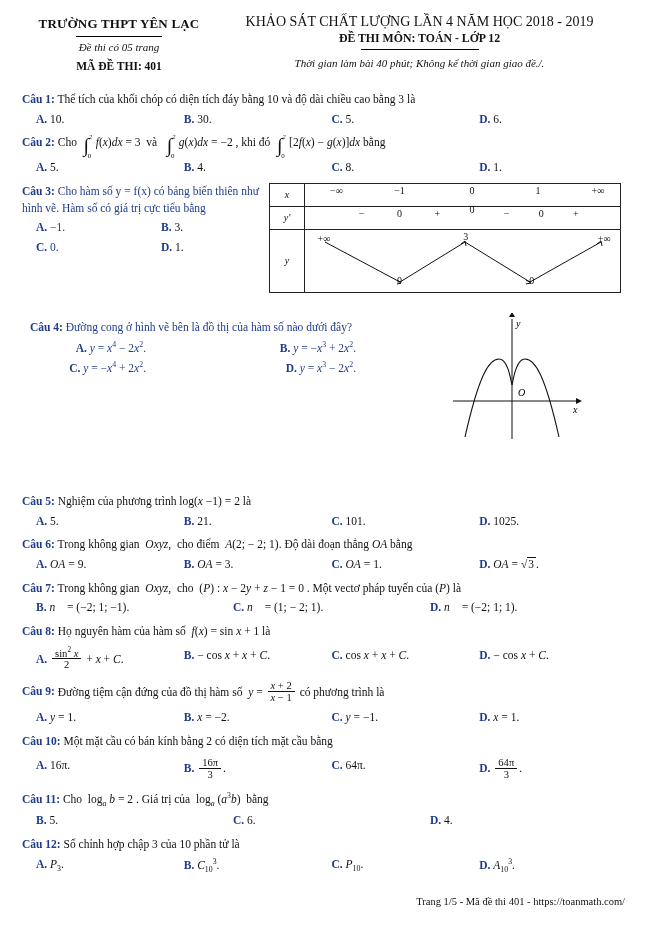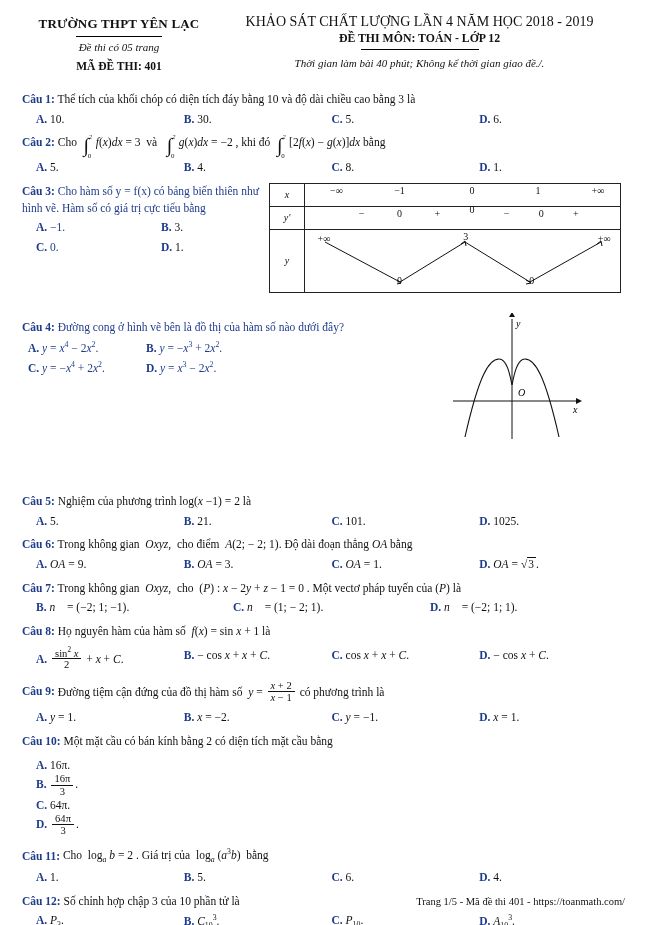--- a/index.html
+++ b/index.html
@@ -303,21 +303,21 @@
             <span style="left:6%;top:2px;">+∞</span>
             <span style="left:51%;top:0px;">3</span>
             <span style="left:95%;top:2px;">+∞</span>
             <span style="left:30%;top:44px;">0</span>
             <span style="left:72%;top:44px;">0</span>
           </div>
         </div>
       </div>
     </div>
 
-    <div class="q q4wrap" style="margin-top:24px;">
+    <div class="q q4wrap" style="margin-top:24px;text-align:right;">
       <div style="width:330px;">
         <span class="qlabel blue">Câu 4:</span>
         <span class="blue">Đường cong ở hình vẽ bên là đồ thị của hàm số nào dưới đây?</span>
         <div class="opts narrow" style="padding-left:6px;">
           <div class="w1"><span class="opt-letter">A.</span> <span class="mi blue">y</span> <span class="blue">=</span> <span class="mi blue">x</span><sup class="blue">4</sup> <span class="blue">− 2</span><span class="mi blue">x</span><sup class="blue">2</sup><span class="blue">.</span></div>
           <div style="width:210px;"><span class="opt-letter">B.</span> <span class="mi blue">y</span> <span class="blue">= −</span><span class="mi blue">x</span><sup class="blue">3</sup> <span class="blue">+ 2</span><span class="mi blue">x</span><sup class="blue">2</sup><span class="blue">.</span></div>
         </div>
         <div class="opts narrow" style="padding-left:6px;">
           <div class="w1"><span class="opt-letter">C.</span> <span class="mi blue">y</span> <span class="blue">= −</span><span class="mi blue">x</span><sup class="blue">4</sup> <span class="blue">+ 2</span><span class="mi blue">x</span><sup class="blue">2</sup><span class="blue">.</span></div>
           <div style="width:210px;"><span class="opt-letter">D.</span> <span class="mi blue">y</span> <span class="blue">=</span> <span class="mi blue">x</span><sup class="blue">3</sup> <span class="blue">− 2</span><span class="mi blue">x</span><sup class="blue">2</sup><span class="blue">.</span></div>
@@ -390,35 +390,34 @@
         <div><span class="opt-letter">A.</span> <span class="mi">y</span> = 1.</div>
         <div><span class="opt-letter">B.</span> <span class="mi">x</span> = −2.</div>
         <div><span class="opt-letter">C.</span> <span class="mi">y</span> = −1.</div>
         <div><span class="opt-letter">D.</span> <span class="mi">x</span> = 1.</div>
       </div>
     </div>
 
     <div class="q">
       <span class="qlabel">Câu 10:</span>
       <span>Một mặt cầu có bán kính bằng 2 có diện tích mặt cầu bằng</span>
-      <div class="opts" style="margin-top:7px;flex-direction:column;">
+      <div class="opts" style="margin-top:7px;">
         <div><span class="opt-letter">A.</span> 16π.</div>
         <div><span class="opt-letter">B.</span>
           <span class="frac"><span class="num">16π</span><span class="den">3</span></span>.</div>
         <div><span class="opt-letter">C.</span> 64π.</div>
         <div><span class="opt-letter">D.</span>
           <span class="frac"><span class="num">64π</span><span class="den">3</span></span>.</div>
       </div>
     </div>
 
     <div class="q" style="margin-top:10px;">
       <span class="qlabel">Câu 11:</span>
       <span>Cho &nbsp;log<sub><span class="mi">a</span></sub> <span class="mi">b</span> = 2 . Giá trị của &nbsp;log<sub><span class="mi">a</span></sub> (<span class="mi">a</span><sup>3</sup><span class="mi">b</span>) &nbsp;bằng</span>
       <div class="opts">
-        <div><span class="opt-letter">A.</span> <span>1.</span></div>
         <div><span class="opt-letter">B.</span> <span>5.</span></div>
         <div><span class="opt-letter">C.</span> <span>6.</span></div>
         <div><span class="opt-letter">D.</span> <span>4.</span></div>
       </div>
     </div>
 
     <div class="q">
       <span class="qlabel">Câu 12:</span>
       <span>Số chỉnh hợp chập 3 của 10 phần tử là</span>
       <div class="opts">

